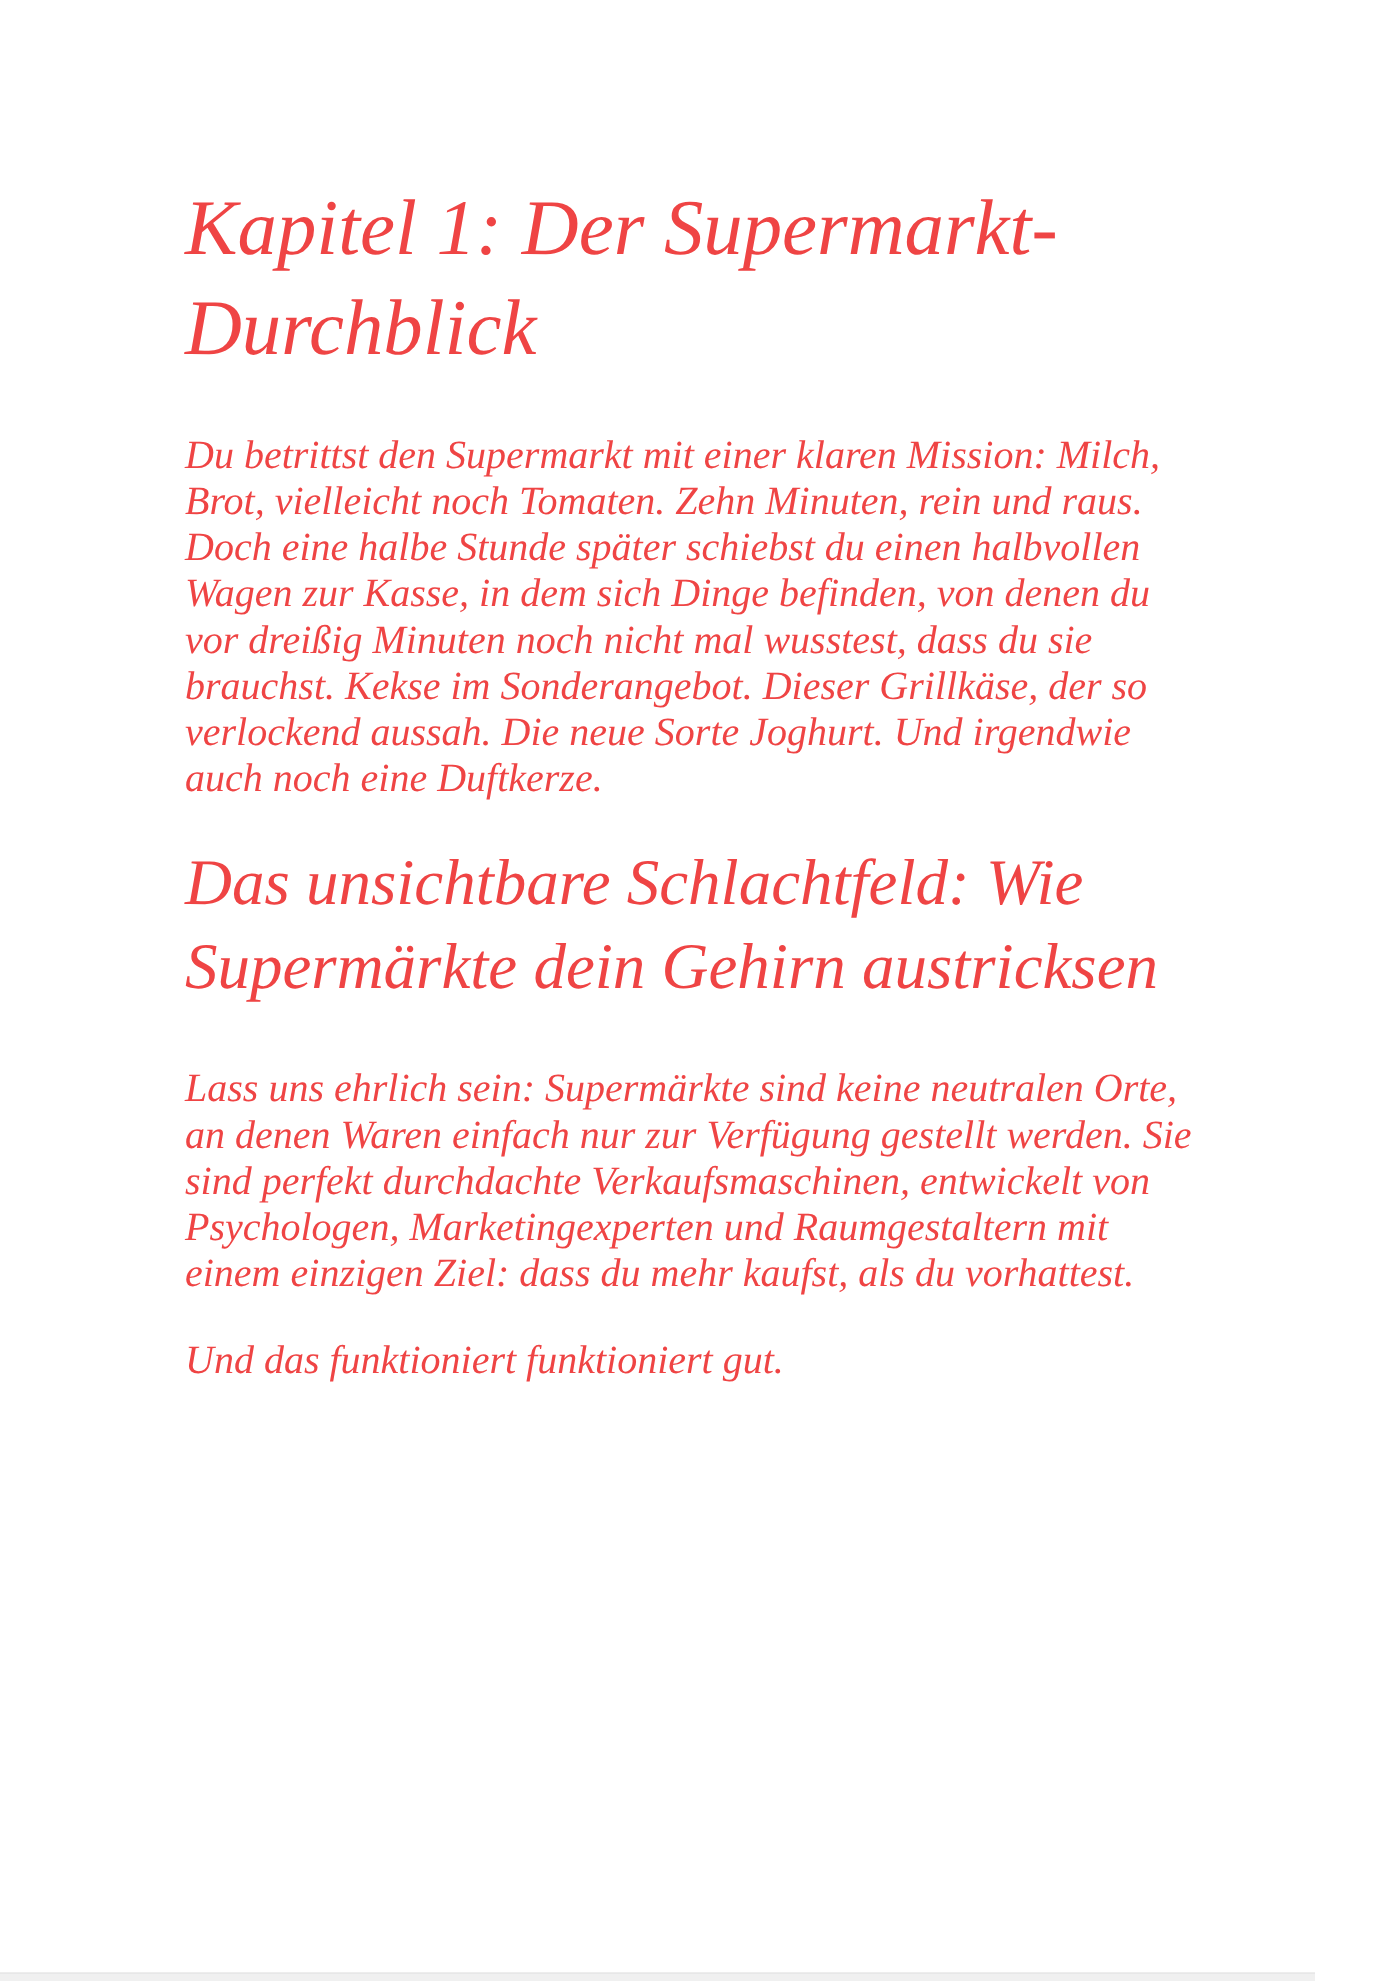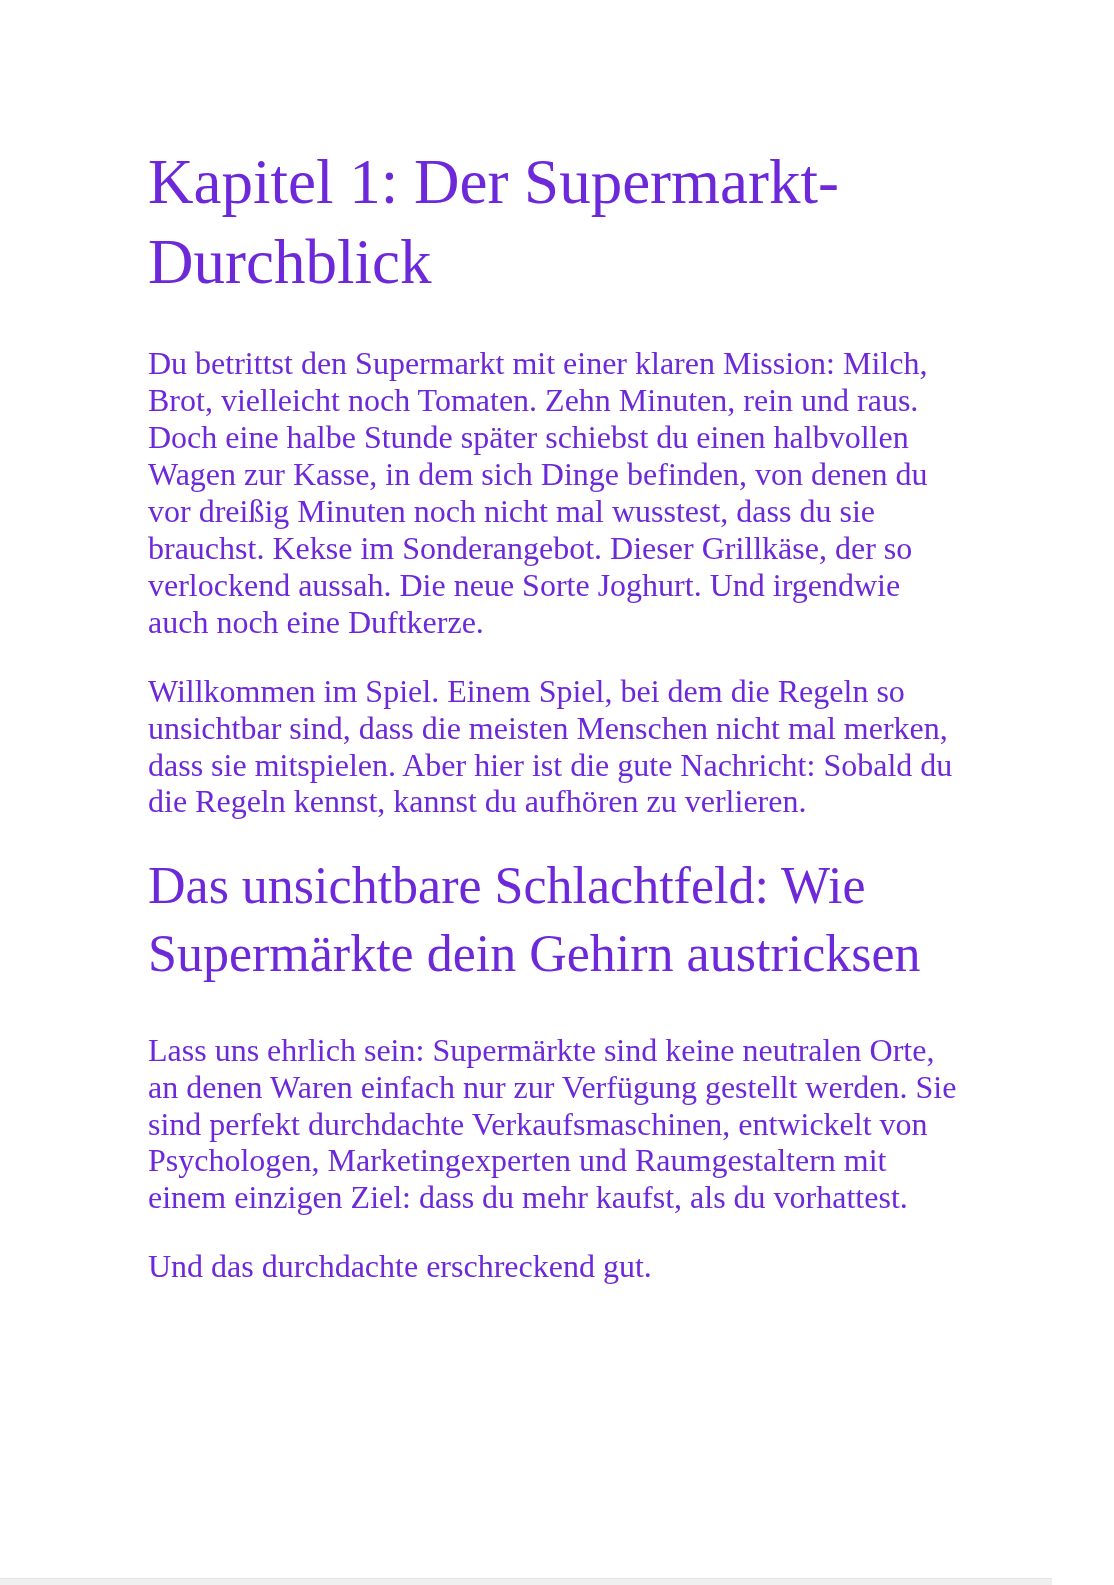--- a/index.html
+++ b/index.html
@@ -4,21 +4,22 @@
 <style>
   * { margin: 0; padding: 0; box-sizing: border-box; }
   html, body { background: #ffffff; }
   .page {
     position: relative;
     width: 1052px;
     height: 1585px;
     background: #ffffff;
     overflow: hidden;
     font-family: "Liberation Serif", "DejaVu Serif", serif;
-    color: #6d28d9;
+    color: #ef4444;
+    font-style: italic;
   }
   .content {
     width: 818px;
     margin: 0 148px;
     padding-top: 100px;
     font-size: 32px;
     line-height: 1.155;
     text-align: left;
   }
   h1.chapter-title {
@@ -50,23 +51,22 @@
 </head>
 <body>
 
 <div class="page">
   <div class="content">
     <h1 class="chapter-title">Kapitel 1: Der Supermarkt-Durchblick</h1>
 
     <p class="body-para">Du betrittst den Supermarkt mit einer klaren Mission: Milch, Brot, vielleicht noch Tomaten. Zehn Minuten, rein und raus. Doch eine halbe Stunde später schiebst du einen halbvollen Wagen zur Kasse, in dem sich Dinge befinden, von denen du vor dreißig Minuten noch nicht mal wusstest, dass du sie brauchst. Kekse im Sonderangebot. Dieser Grillkäse, der so verlockend aussah. Die neue Sorte Joghurt. Und irgendwie auch noch eine Duftkerze.</p>
 
 
-    <p class="body-para">Willkommen im Spiel. Einem Spiel, bei dem die Regeln so unsichtbar sind, dass die meisten Menschen nicht mal merken, dass sie mitspielen. Aber hier ist die gute Nachricht: Sobald du die Regeln kennst, kannst du aufhören zu verlieren.</p>
 
     <h2 class="section-heading">Das unsichtbare Schlachtfeld: Wie Supermärkte dein Gehirn austricksen</h2>
 
     <p class="body-para">Lass uns ehrlich sein: Supermärkte sind keine neutralen Orte, an denen Waren einfach nur zur Verfügung gestellt werden. Sie sind perfekt durchdachte Verkaufsmaschinen, entwickelt von Psychologen, Marketingexperten und Raumgestaltern mit einem einzigen Ziel: dass du mehr kaufst, als du vorhattest.</p>
 
-    <p class="body-para">Und das durchdachte erschreckend gut.</p>
+    <p class="body-para">Und das funktioniert funktioniert gut.</p>
   </div>
 
   <div class="bottom-bar"></div>
 </div>
 
 </body></html>

